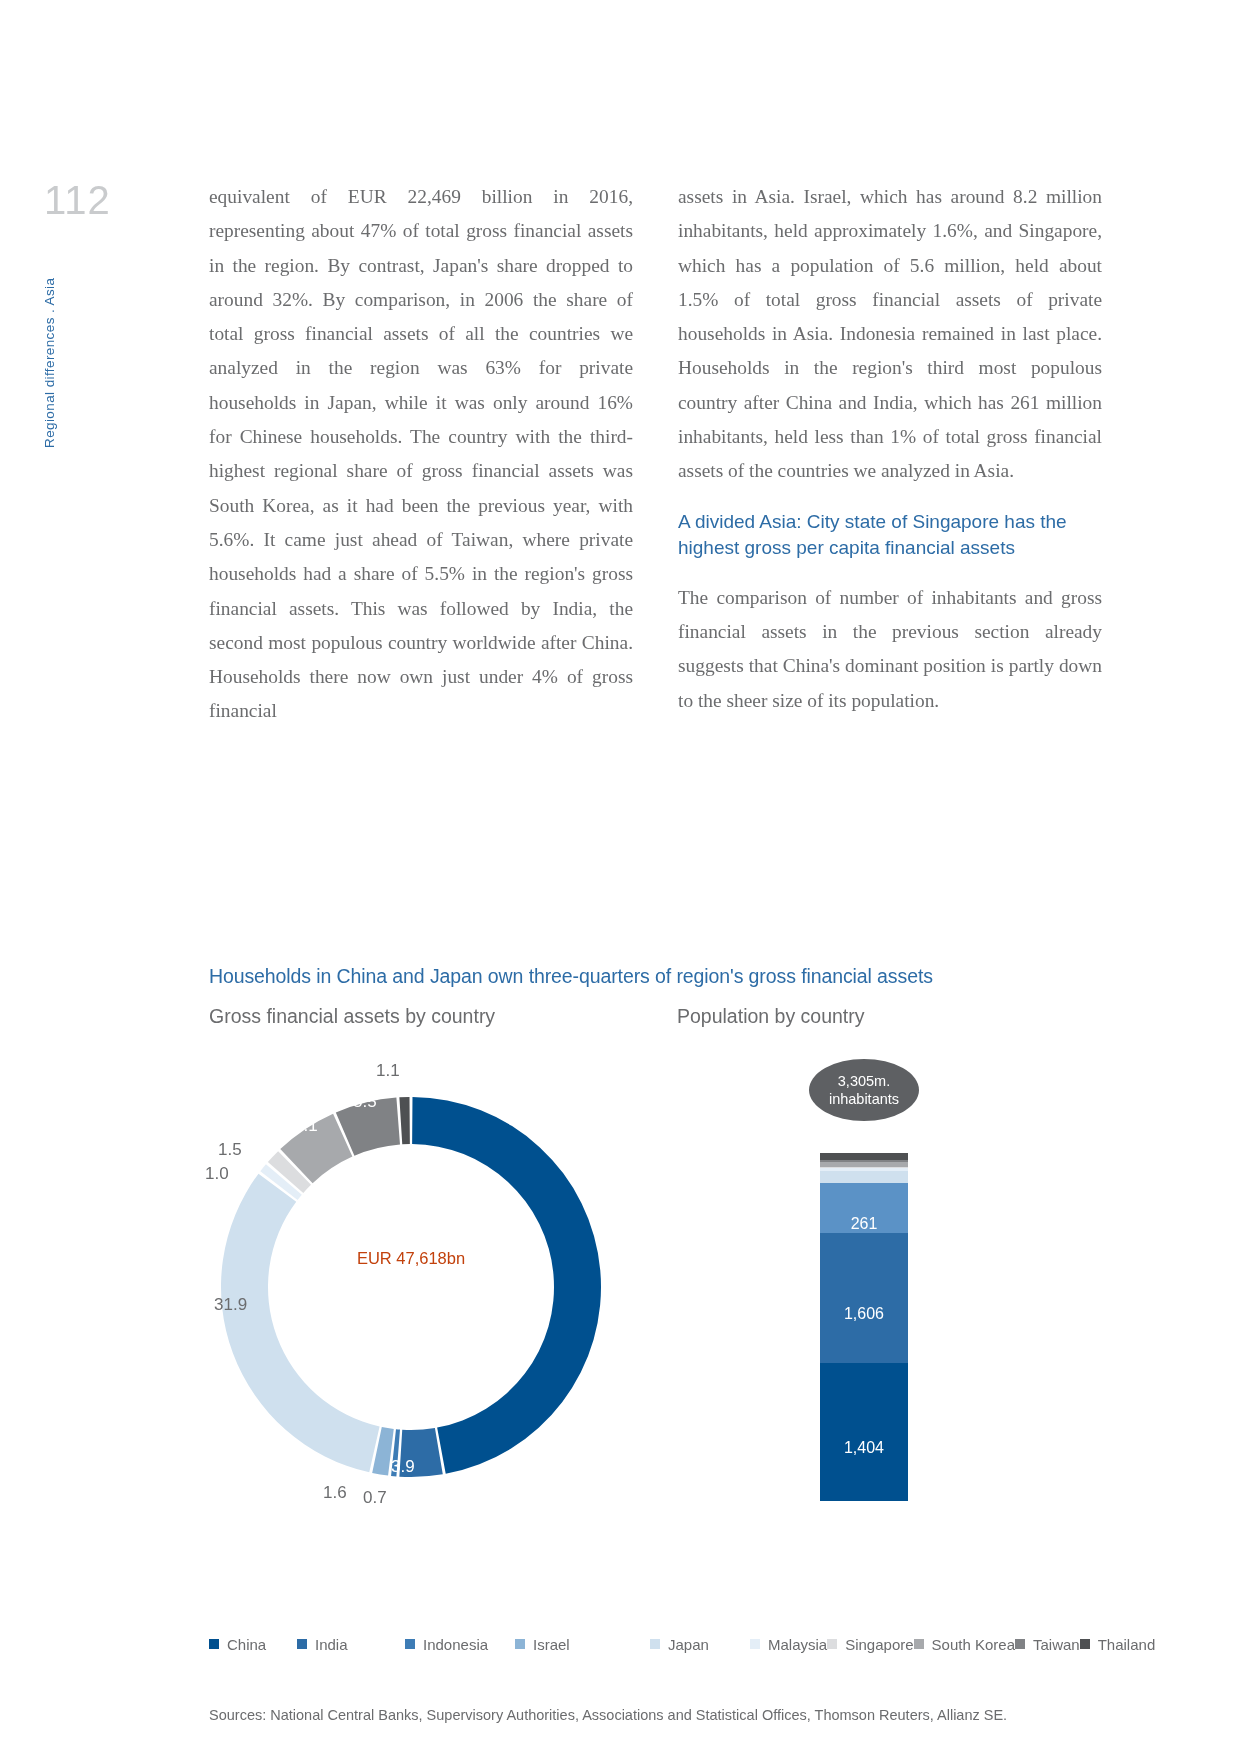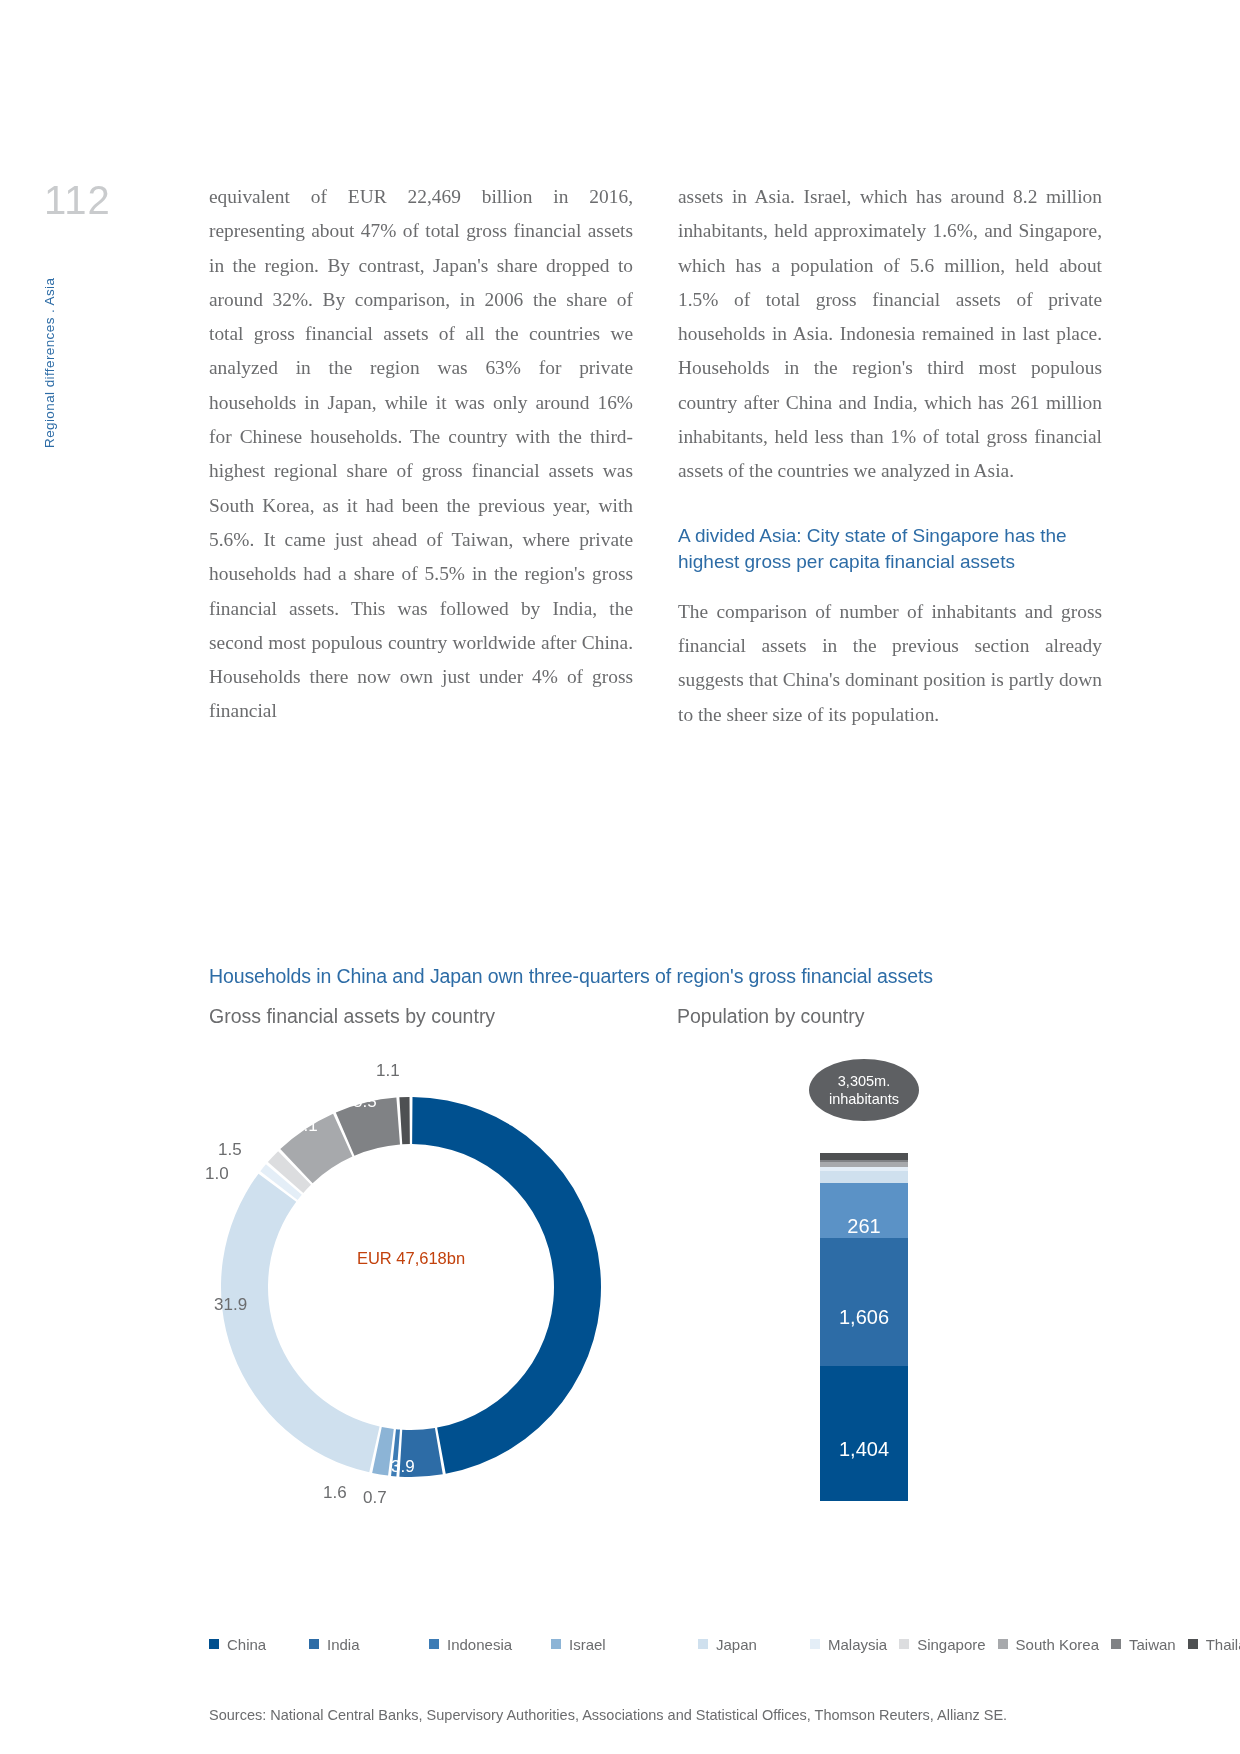--- a/index.html
+++ b/index.html
@@ -56,21 +56,21 @@
   .col.left  { left: 209px; }
   .col.right { left: 678px; }
 
   .col p { margin: 0; }
 
   .sub-head {
     font-family: "Liberation Sans", sans-serif;
     font-size: 19px;
     line-height: 26px;
     color: #2d6ca6;
-    margin-top: 34px;
+    margin-top: 20px;
     margin-bottom: 20px;
     text-align: left;
   }
 
   
   .figure {
     position: absolute;
     left: 209px;
     top: 965px;
     width: 900px;
@@ -171,36 +171,36 @@
   }
   .bar-seg {
     width: 100%;
     position: relative;
     display: flex;
     align-items: center;
     justify-content: center;
   }
   .bar-seg span {
     font-family: "Liberation Sans", sans-serif;
-    font-size: 20px;
+    font-size: 16px;
     color: #ffffff;
     margin-top: 32px;
   }
 
   
   .legend {
     position: absolute;
     left: 0px;
     top: 575px;
     width: 430px;
     display: grid;
     grid-template-columns: 88px 108px 110px 135px 100px;
     grid-auto-rows: 20px;
     grid-auto-flow: column;
-    column-gap: 12px;
+    column-gap: 0px;
   }
   .legend-item {
     display: flex;
     align-items: center;
     font-family: "Liberation Sans", sans-serif;
     font-size: 15px;
     color: #6b6c6e;
     white-space: nowrap;
   }
   .legend-swatch {

